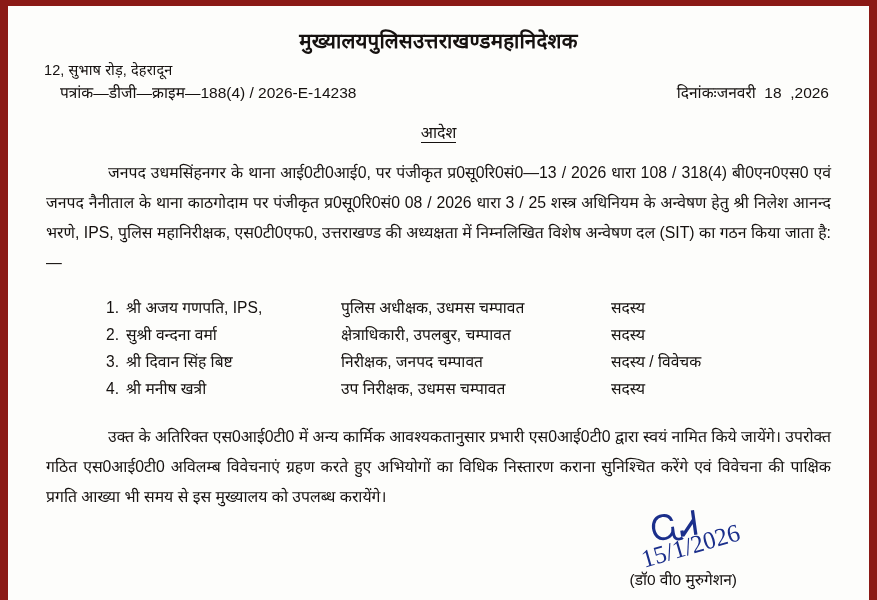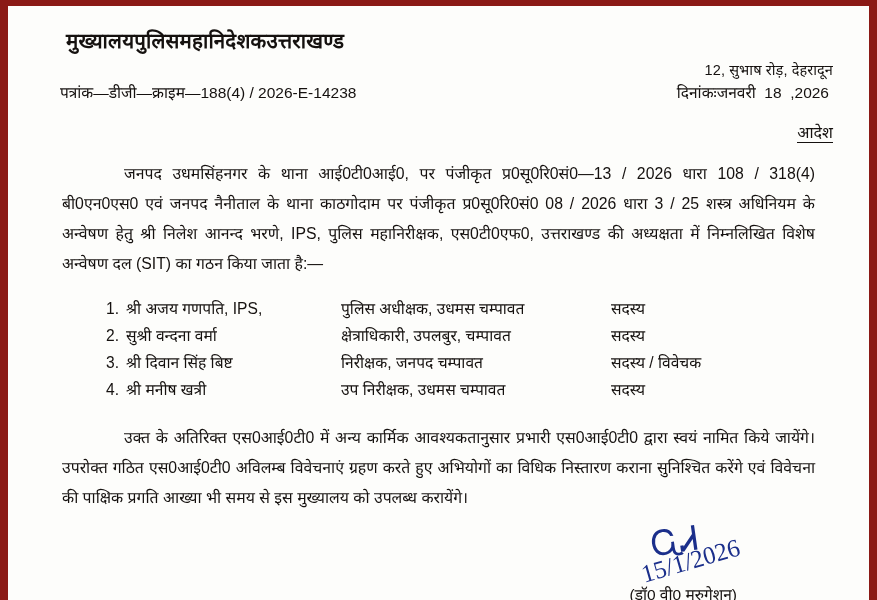--- a/index.html
+++ b/index.html
@@ -19,71 +19,71 @@
     top: 6px;
     width: 861px;
     height: 594px;
     background: #fdfdfb;
     box-sizing: border-box;
     padding: 14px 36px 0 36px;
     overflow: hidden;
   }
   .letterhead {
     display: flex;
-    justify-content: flex-start;
+    justify-content: center;
     align-items: baseline;
     padding: 6px 22px 0 22px;
     font-size: 20.5px;
     font-weight: bold;
     color: #15110f;
     letter-spacing: 0.2px;
   }
   .letterhead .lh-item {
     white-space: nowrap;
   }
   .address {
-    text-align: right;
+    text-align: left;
     font-size: 14.5px;
     color: #15110f;
     margin-top: 5px;
     letter-spacing: 0.1px;
   }
   .refrow {
     display: flex;
     justify-content: space-between;
     align-items: baseline;
     margin-top: 2px;
     font-size: 15.5px;
     color: #15110f;
     padding: 0 4px 0 16px;
   }
   .refrow .date {
     white-space: pre;
   }
   .order-title {
-    text-align: right;
+    text-align: center;
     margin-top: 18px;
     font-size: 16px;
     color: #15110f;
   }
   .order-title span {
     border-bottom: 1.4px solid #15110f;
     padding-bottom: 1px;
   }
   .body-text {
     margin-top: 15px;
     font-size: 15.8px;
     line-height: 30px;
     color: #15110f;
     text-align: justify;
     text-justify: inter-word;
     padding: 0 2px;
   }
   .body-text p {
-    margin: 16px;
+    margin: 0;
   }
   .indent {
     display: inline-block;
     width: 62px;
   }
   .members {
     margin-top: 16px;
     padding-left: 62px;
     font-size: 15.6px;
     color: #15110f;
@@ -146,22 +146,22 @@
   }
 </style>
 </head>
 <body>
 
 <div class="page">
 
   <div class="letterhead">
     <div class="lh-item">मुख्यालय</div>
     <div class="lh-item">पुलिस</div>
+    <div class="lh-item">उत्तराखण्ड</div>
     <div class="lh-item">महानिदेशक</div>
-    <div class="lh-item">उत्तराखण्ड</div>
   </div>
 
   <div class="address">12, सुभाष रोड़, देहरादून</div>
 
   <div class="refrow">
     <div class="refno">पत्रांक—डीजी—क्राइम—188(4) / 2026-E-14238</div>
     <div class="date">दिनांकःजनवरी  18  ,2026</div>
   </div>
 
   <div class="order-title">

